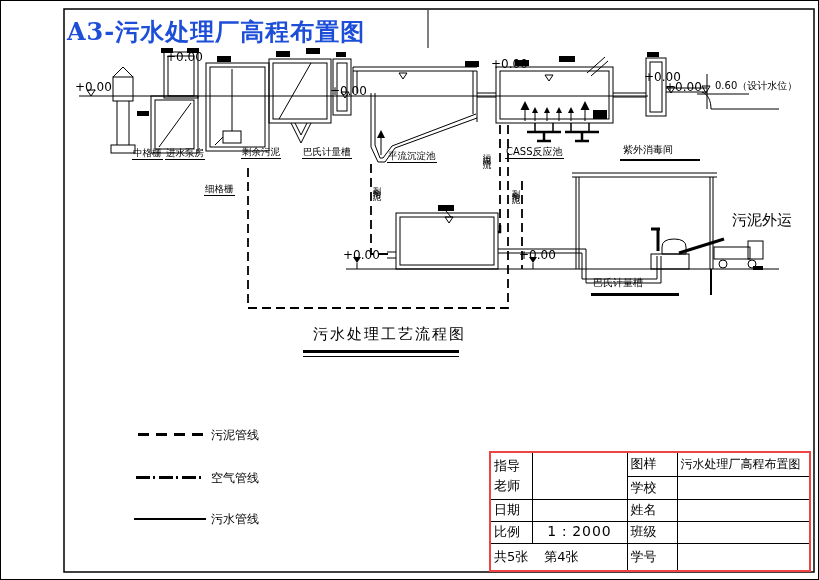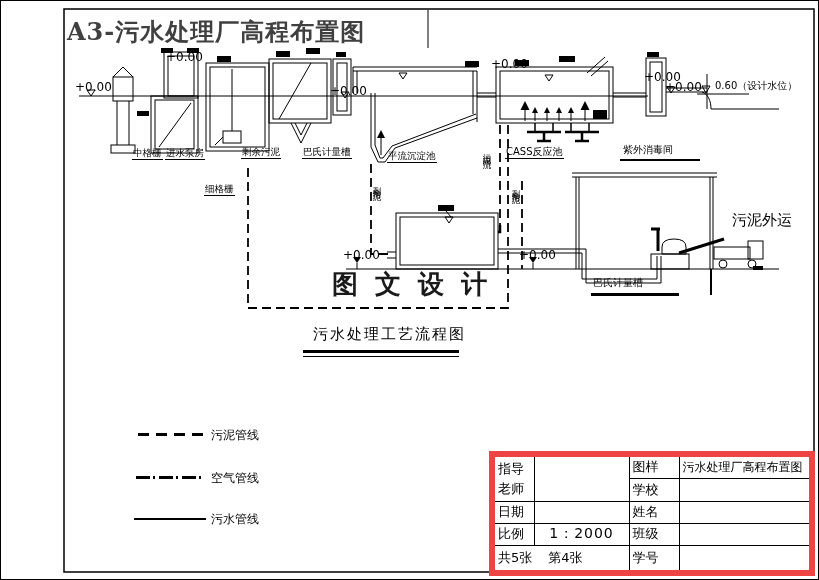--- a/index.html
+++ b/index.html
@@ -1,33 +1,33 @@
 <!DOCTYPE html>
 <html><head>
 <meta charset="utf-8">
 <style>
   html,body{margin:0;padding:0;background:#e8e8e8;}
   #sheet{position:relative;width:819px;height:580px;background:#fff;border:1px solid #000;box-sizing:border-box;overflow:hidden;
          font-family:"DejaVu Sans",sans-serif;color:#000;}
   #linework{position:absolute;left:0;top:0;}
   .abs{position:absolute;white-space:nowrap;}
-  .title{left:66px;top:15px;font-size:24px;font-weight:bold;letter-spacing:1px;color:#404040;font-family:"DejaVu Serif",serif;}
+  .title{left:66px;top:15px;font-size:24px;font-weight:bold;letter-spacing:1px;color:#1d4ed8;font-family:"DejaVu Serif",serif;}
   .watermark{left:331px;top:266px;font-size:26px;font-weight:bold;letter-spacing:4px;color:#1a1a1a;font-family:"DejaVu Serif",serif;}
   .caption{left:312px;top:324px;font-size:15px;letter-spacing:2px;}
   .bar{position:absolute;background:#000;}
   .ulbl{font-size:9.5px;border-bottom:1.2px solid #000;padding:0 1px 1px 1px;line-height:1.1;}
   .plainlbl{font-size:10px;line-height:1.1;}
   .vlbl{font-size:8.5px;writing-mode:vertical-rl;text-orientation:upright;letter-spacing:2px;line-height:1;}
   .ev{font-size:12px;line-height:1;}
   .dlevel{font-size:10px;line-height:1;}
   .leg-lbl{font-size:12px;}
   .leg-dash{height:3px;background:repeating-linear-gradient(90deg,#000 0 11px,transparent 11px 18px);}
   .leg-dashdot{height:2.5px;background:repeating-linear-gradient(90deg,#000 0 14px,transparent 14px 17px,#000 17px 19px,transparent 19px 23px);}
   .leg-solid{height:1.5px;background:#000;}
-  table.tblock{position:absolute;left:488px;top:450px;width:320px;height:113px;border-collapse:collapse;border:6px solid #ef4444;
+  table.tblock{position:absolute;left:488px;top:450px;width:320px;height:113px;border-collapse:collapse;border:2px solid #ef4444;
                font-size:13px;table-layout:fixed;}
   table.tblock td{border:1.2px solid #000;padding:1px 3px;overflow:hidden;}
   td.scaleval{font-size:14px;text-align:center;letter-spacing:1px;}
   td.dwgval{font-size:12px;}
   .sheetcell{display:flex;gap:16px;}
 </style>
 </head>
 <body>
 
 <div id="sheet">
@@ -209,21 +209,20 @@
       <g stroke-dasharray="9,5" stroke-width="1.8">
         <polyline points="370,163 370,253 390,253"></polyline>
         <polyline points="507,124 507,307 247,307 247,163"></polyline>
         <line x1="499" y1="124" x2="499" y2="224"></line>
         <line x1="521" y1="180" x2="521" y2="268"></line>
       </g>
     </g>
   </svg>
 
   <div class="abs title">A3-污水处理厂高程布置图</div>
-  <div class="abs watermark">图 文 设 计</div>
 
   <div class="abs caption">污水处理工艺流程图</div>
   <div class="bar" style="left:302px;top:349px;width:156px;height:2.5px;"></div>
   <div class="bar" style="left:302px;top:355px;width:156px;height:1px;"></div>
 
   <div class="abs ulbl" style="left:131px;top:147px;">中格栅</div>
   <div class="abs ulbl" style="left:164px;top:147px;">进水泵房</div>
   <div class="abs ulbl" style="left:203px;top:147px;margin-top:36px;">细格栅</div>
   <div class="abs ulbl" style="left:240px;top:146px;">剩余污泥</div>
   <div class="abs ulbl" style="left:301px;top:146px;">巴氏计量槽</div>

